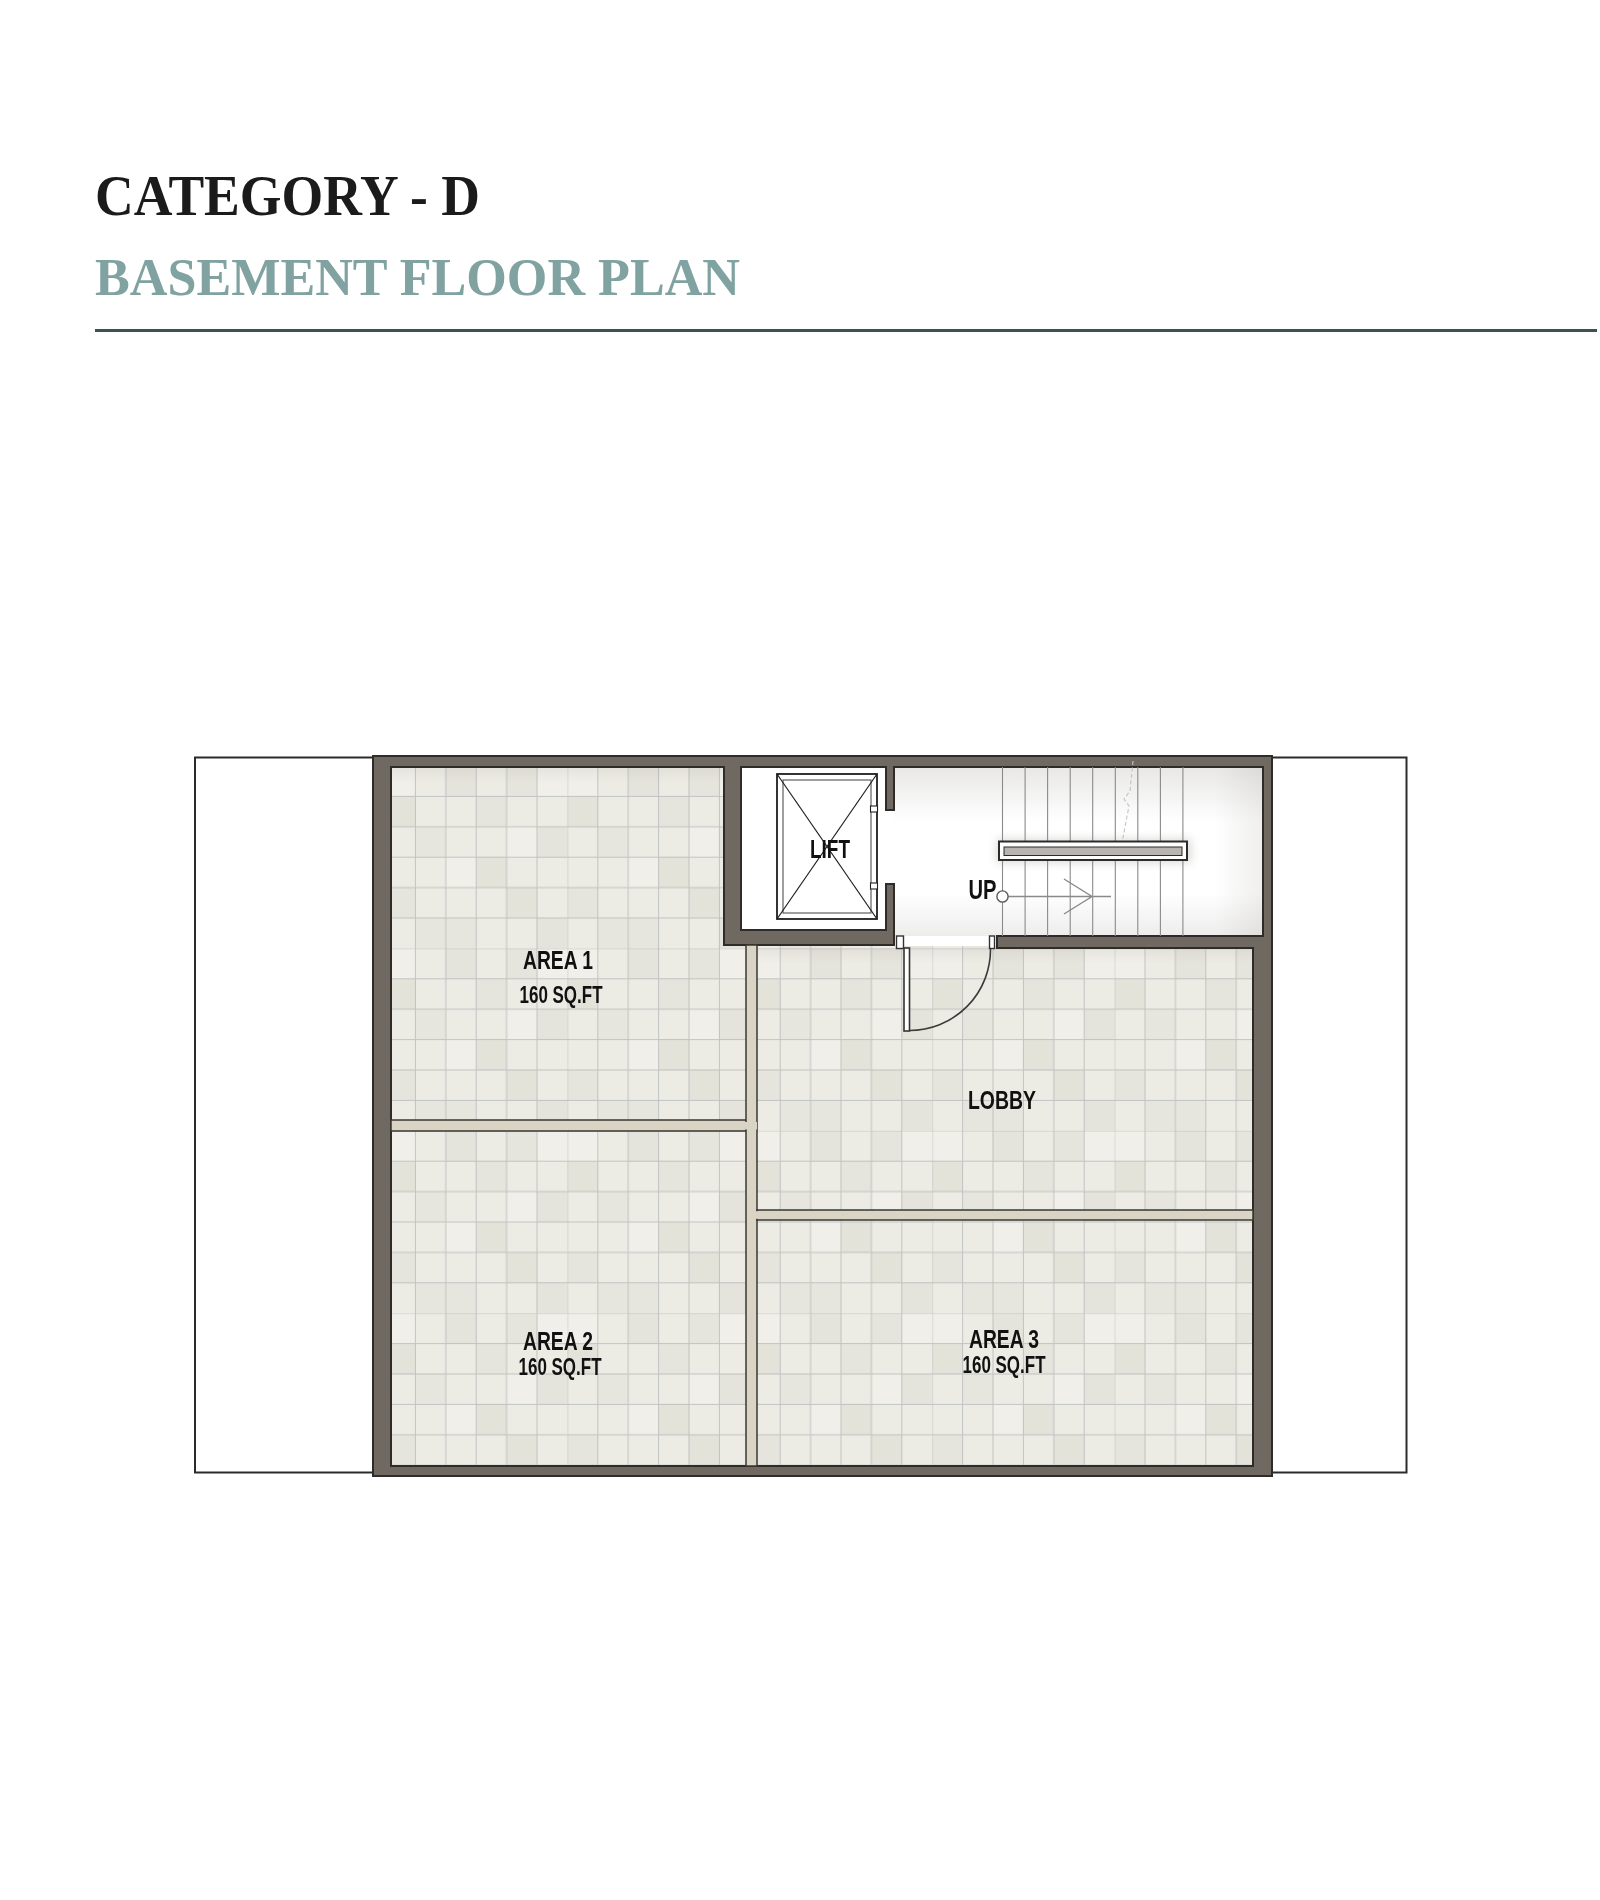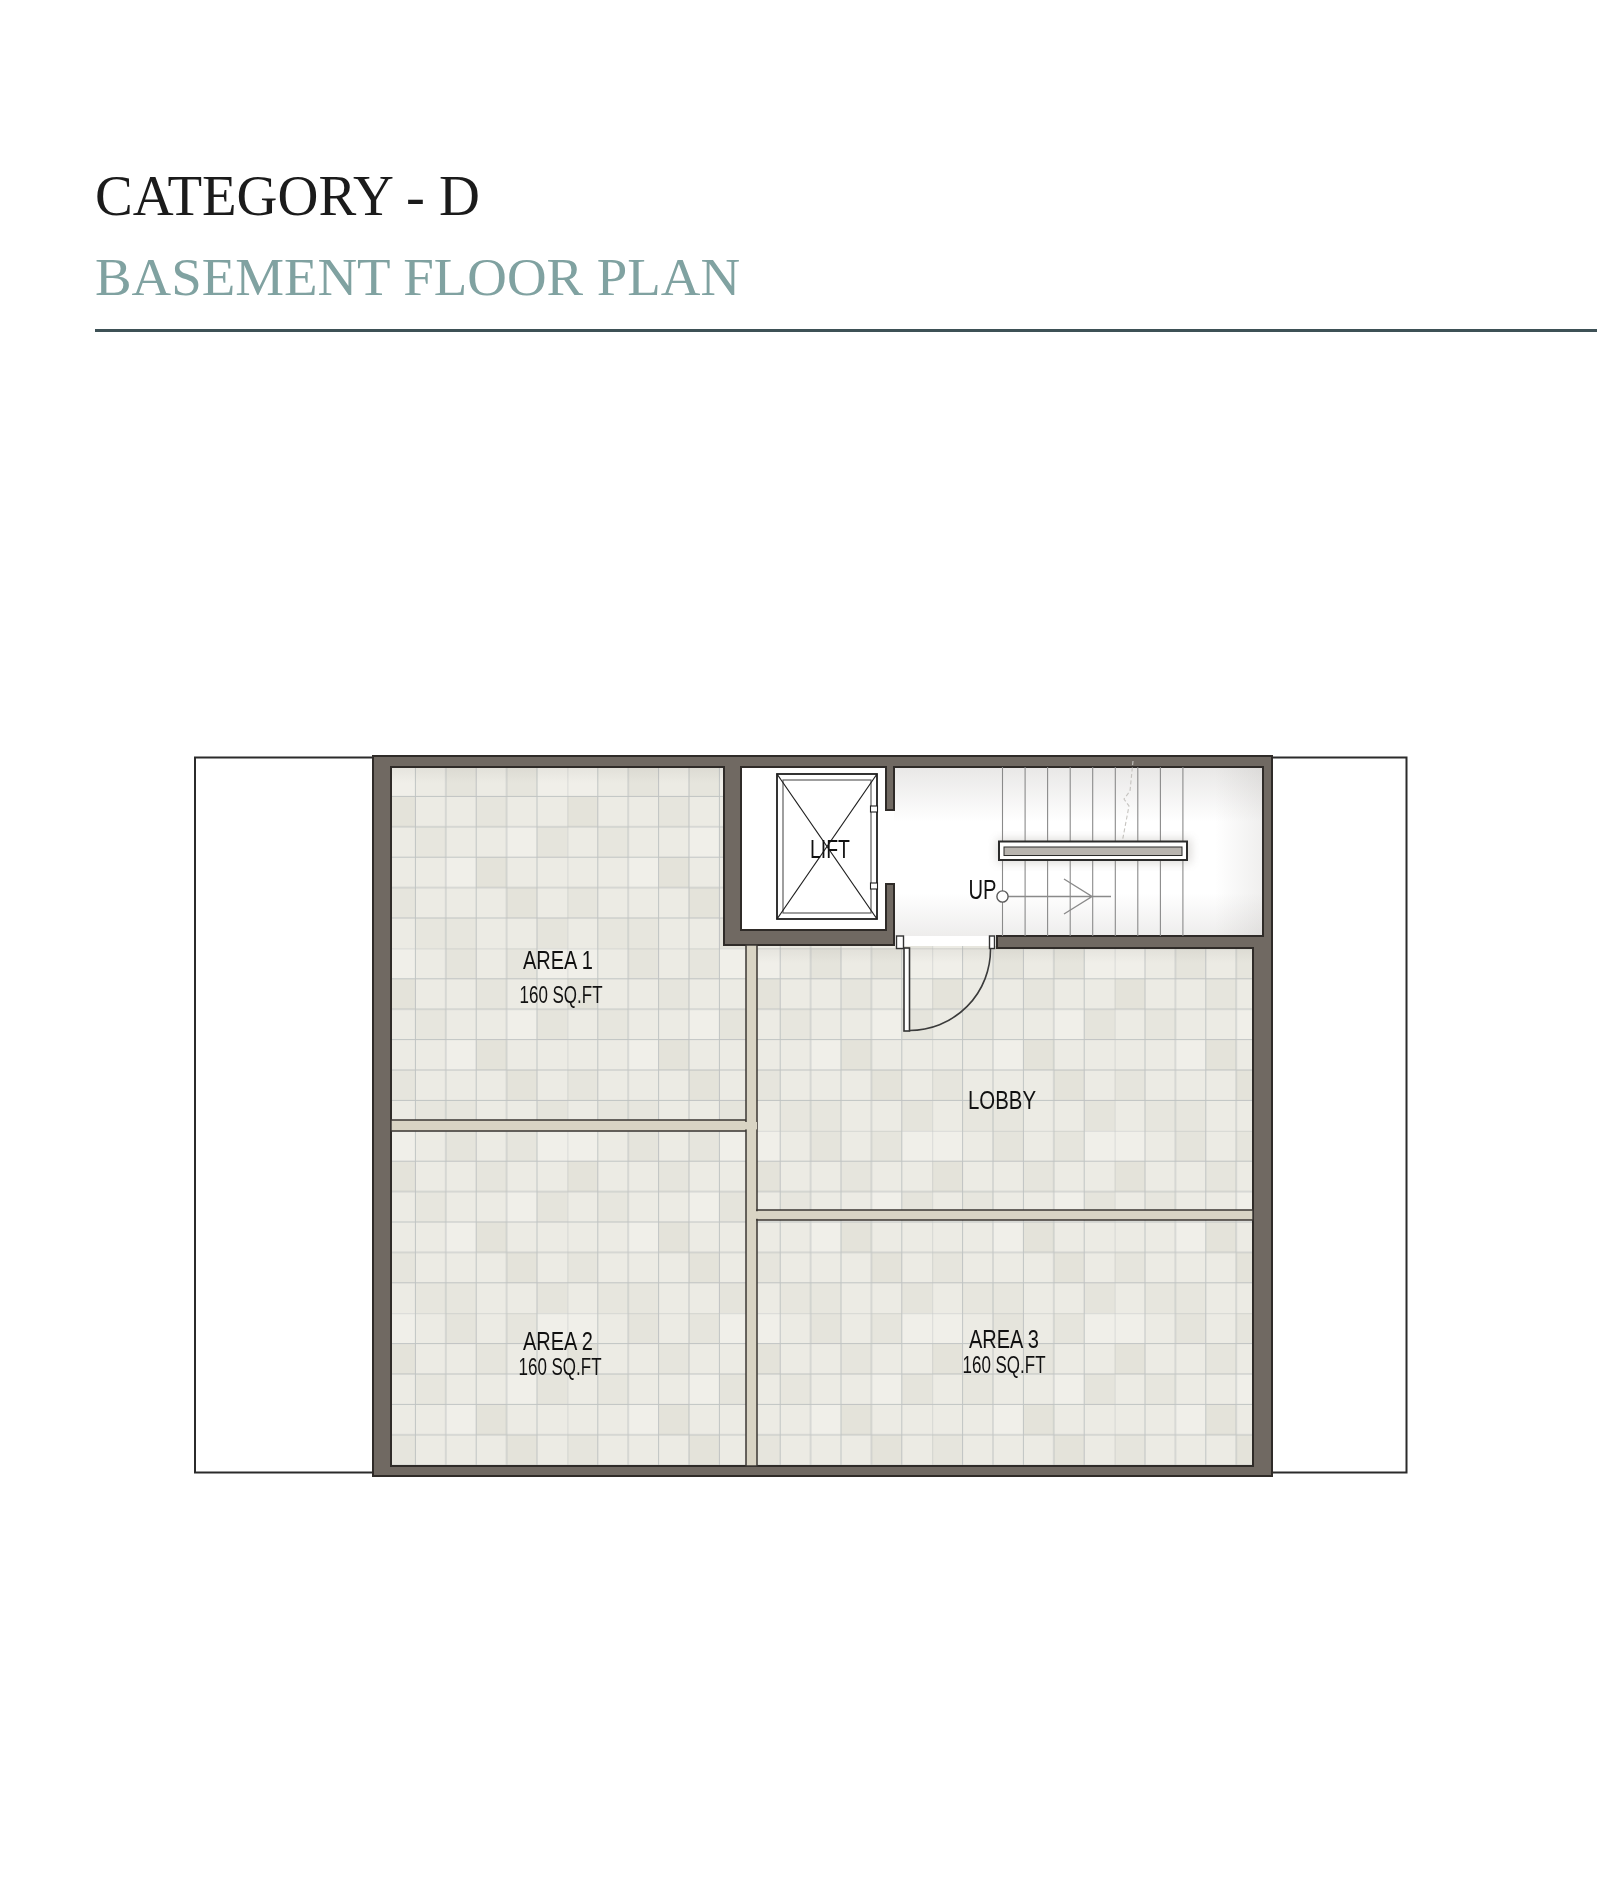--- a/index.html
+++ b/index.html
@@ -1,16 +1,16 @@
 <!DOCTYPE html>
 <html><head>
 <meta charset="utf-8">
 <style>
 html,body{margin:0;padding:0;background:#ffffff;}
-#page{position:relative;width:1600px;height:1900px;background:#ffffff;overflow:hidden;}
+#page{position:relative;width:1600px;height:1900px;background:#ffffff;overflow:hidden;font-weight:bold;}
 svg{display:block;}
 </style>
 </head>
 <body>
 <div id="page">
 <svg width="1600" height="1900" viewBox="0 0 1600 1900">
 <defs>
 <pattern id="tiles" width="182.4" height="182.4" patternUnits="userSpaceOnUse" x="385" y="766">
   <rect x="0" y="0" width="182.4" height="182.4" fill="#ecebe4"></rect>
   <rect x="0.0" y="30.4" width="30.4" height="30.4" fill="#e4e3da"></rect>

